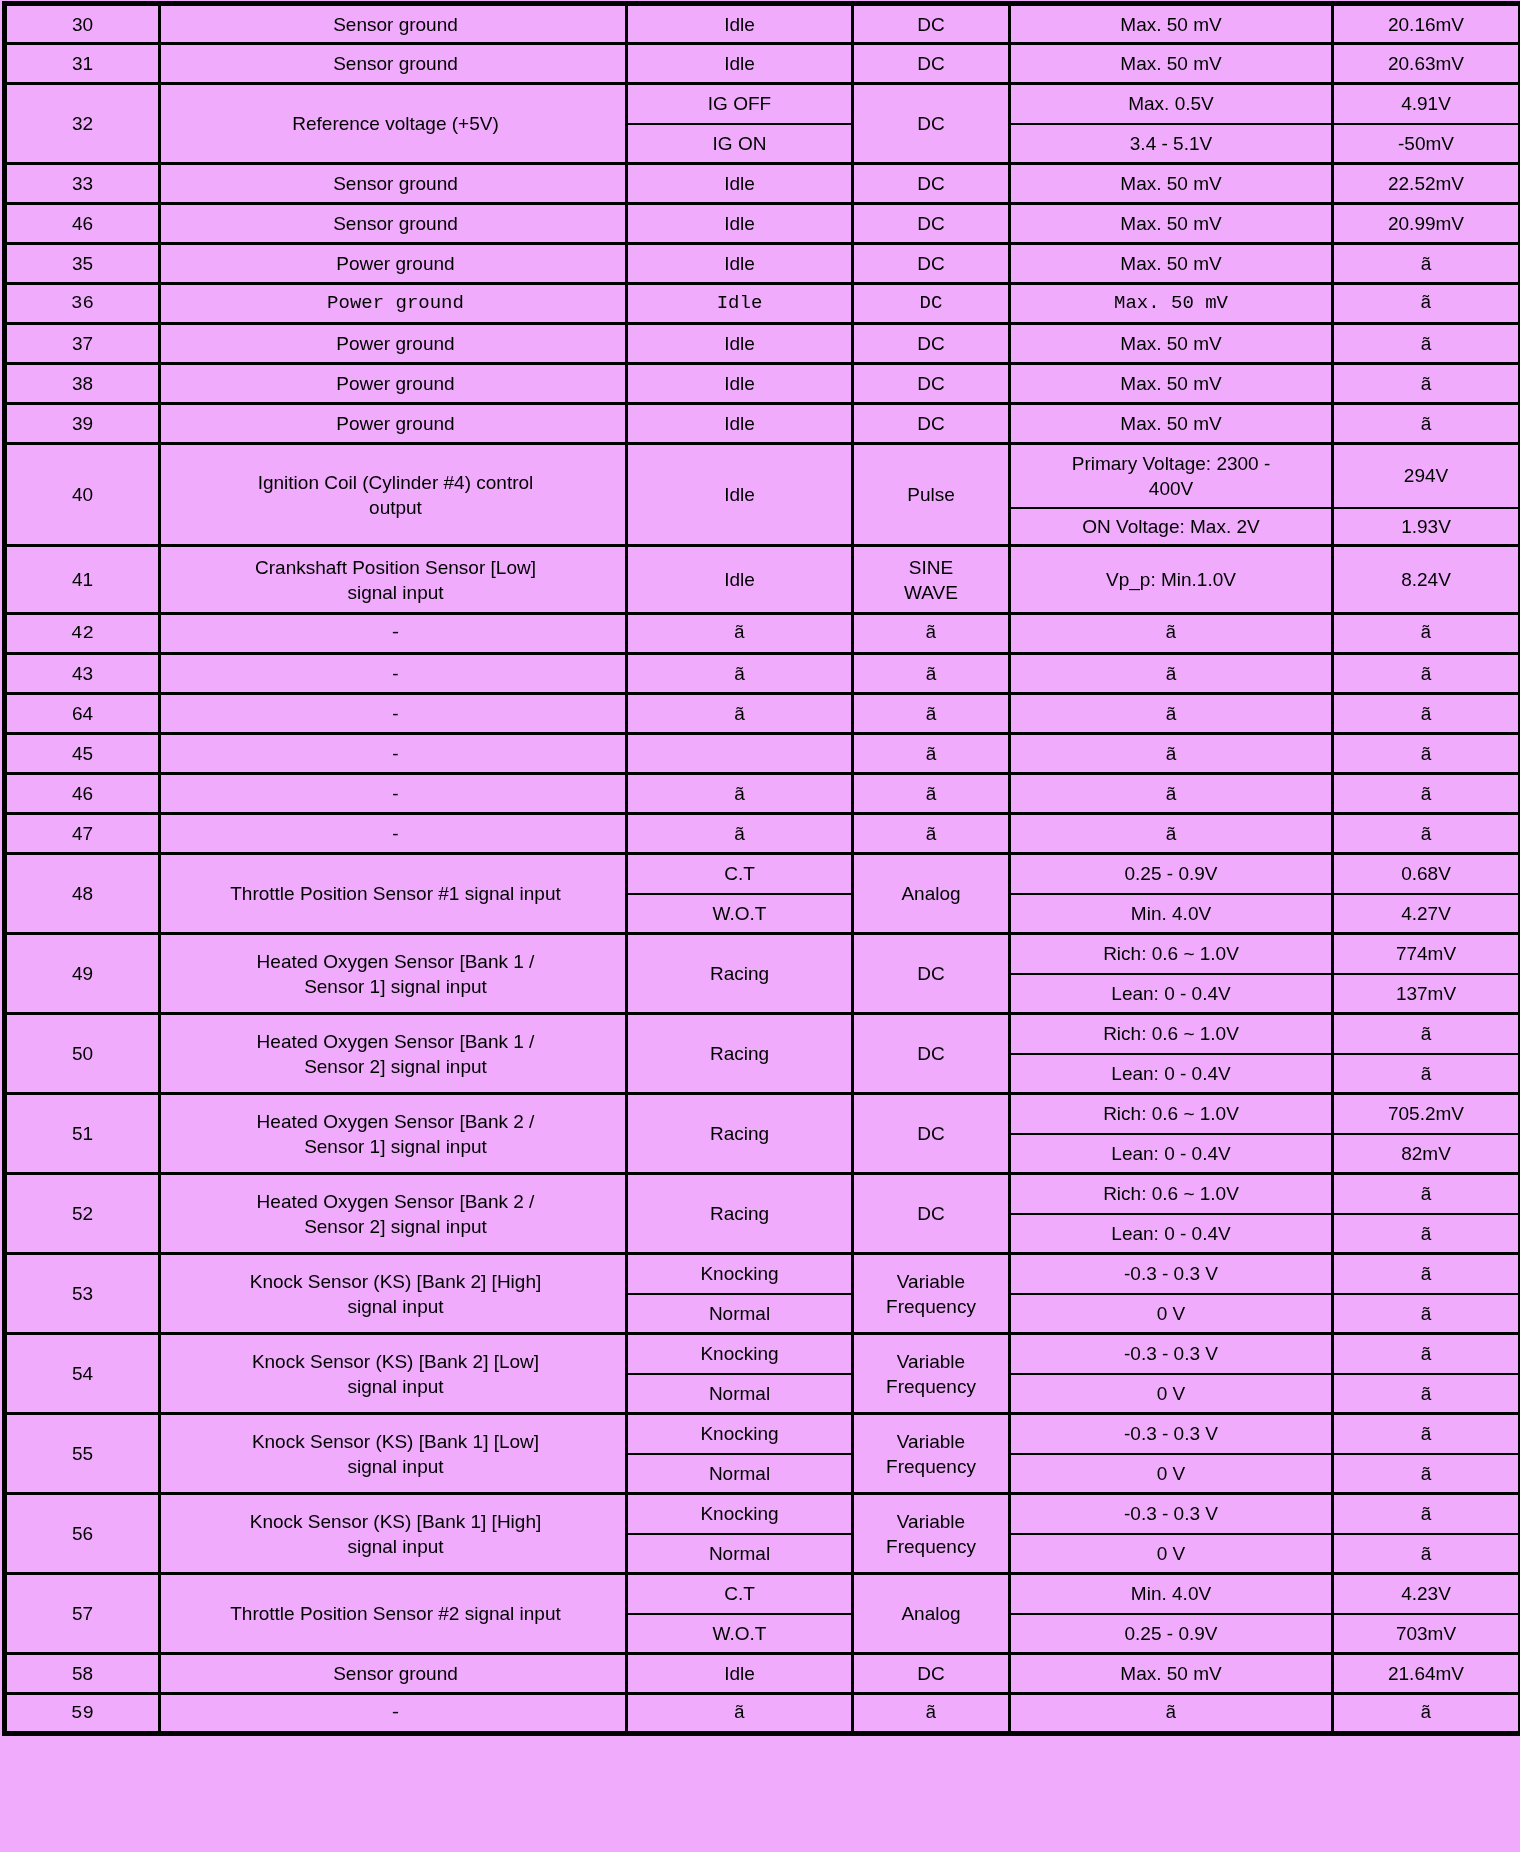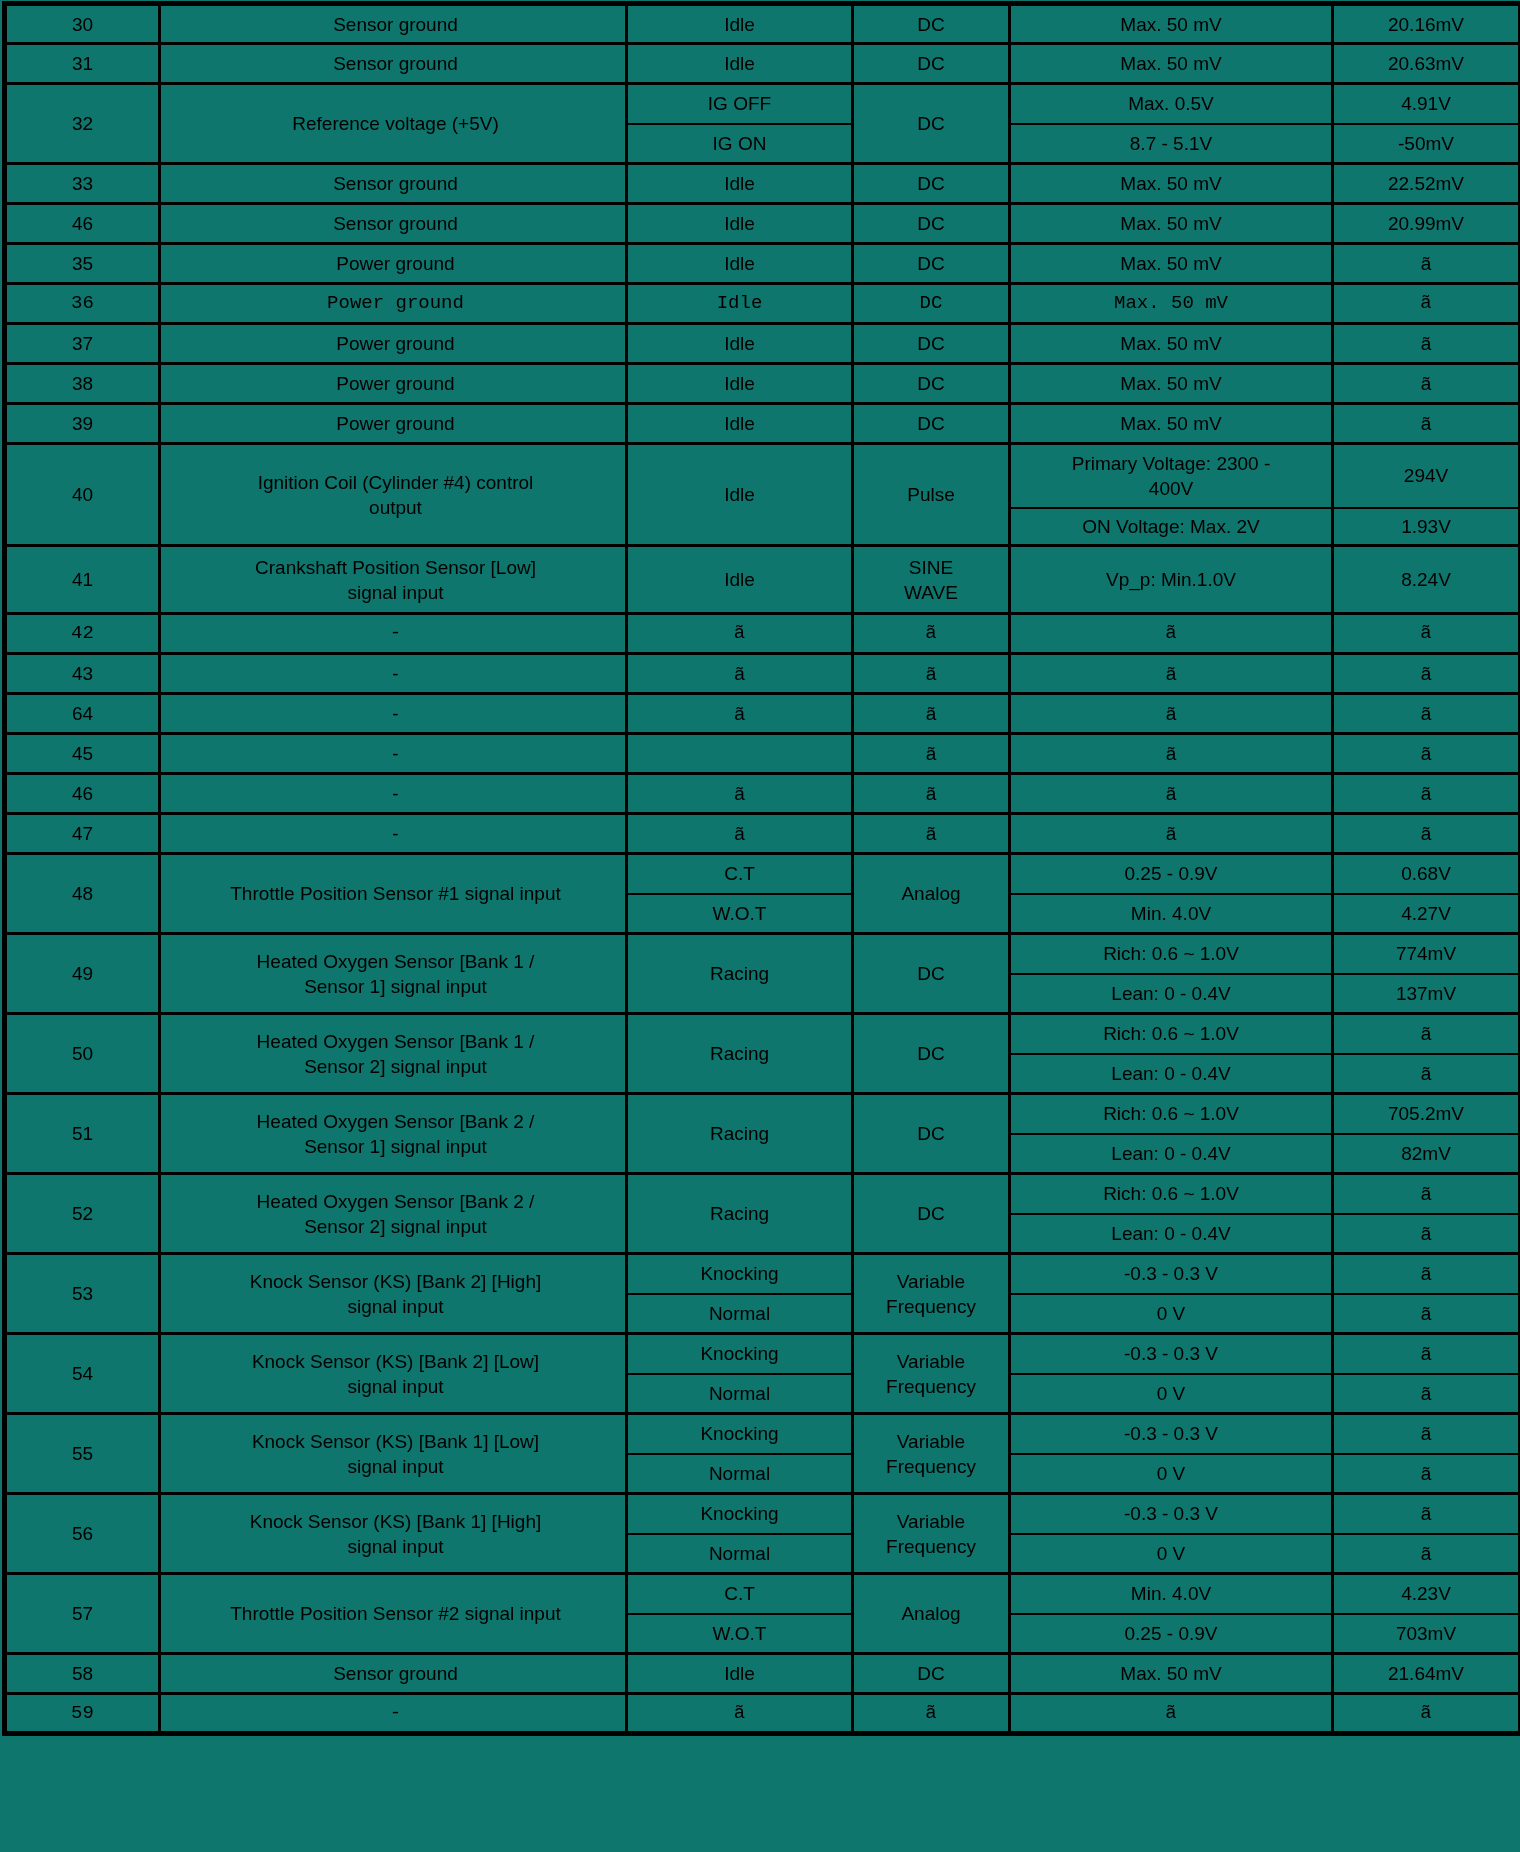--- a/index.html
+++ b/index.html
@@ -8,21 +8,21 @@
     background: #ffffff;
   }
   body {
     width: 1520px;
     font-family: "Liberation Sans", sans-serif;
     color: #000000;
   }
   .page {
     width: 1520px;
     height: 1852px;
-    background: #0f766e;
+    background: #f0abfc;
     box-sizing: border-box;
     padding: 1px 2px;
   }
   table.pin-table {
     width: 1516px;
     border-collapse: collapse;
     table-layout: fixed;
     border: 5px solid #000000;
     font-size: 19px;
     line-height: 25px;
@@ -88,21 +88,21 @@
         <tr class="group-start" style="height: 40px;">
           <td class="cell-pin" rowspan="2">32</td>
           <td class="cell-description" rowspan="2">Reference voltage (+5V)</td>
           <td class="cell-condition">IG OFF</td>
           <td class="cell-type" rowspan="2">DC</td>
           <td class="cell-spec">Max. 0.5V</td>
           <td class="cell-value">4.91V</td>
         </tr>
         <tr class="sub-row" style="height: 40px;">
           <td class="cell-condition">IG ON</td>
-          <td class="cell-spec">8.7 - 5.1V</td>
+          <td class="cell-spec">3.4 - 5.1V</td>
           <td class="cell-value">-50mV</td>
         </tr>
         <tr class="group-start" style="height: 40px;">
           <td class="cell-pin">33</td>
           <td class="cell-description">Sensor ground</td>
           <td class="cell-condition">Idle</td>
           <td class="cell-type">DC</td>
           <td class="cell-spec">Max. 50 mV</td>
           <td class="cell-value">22.52mV</td>
         </tr>

